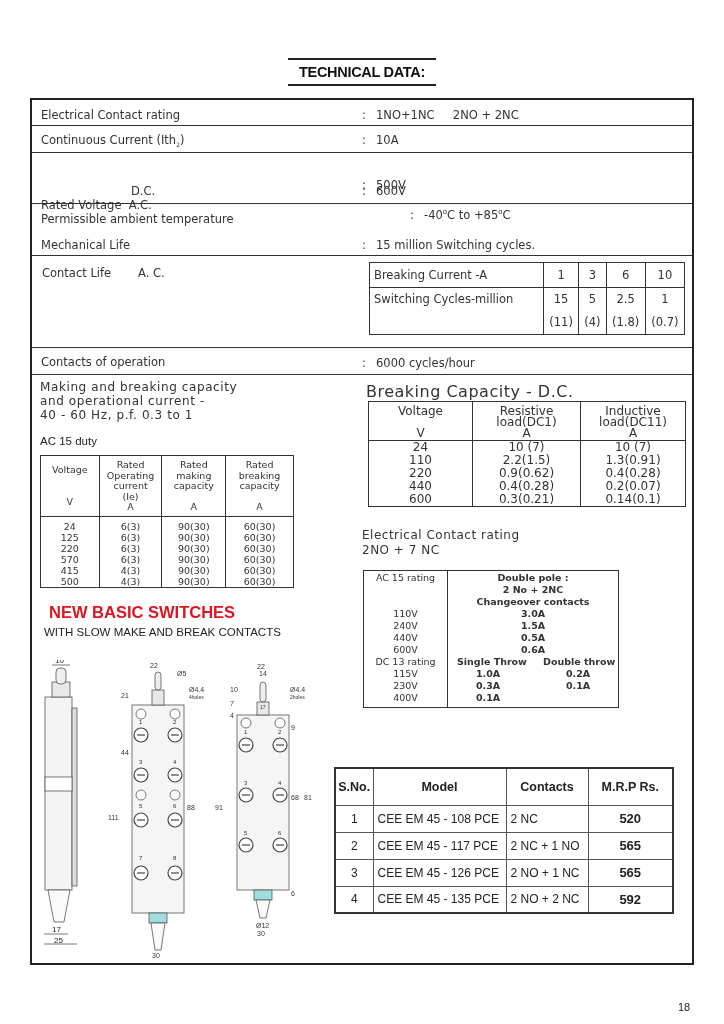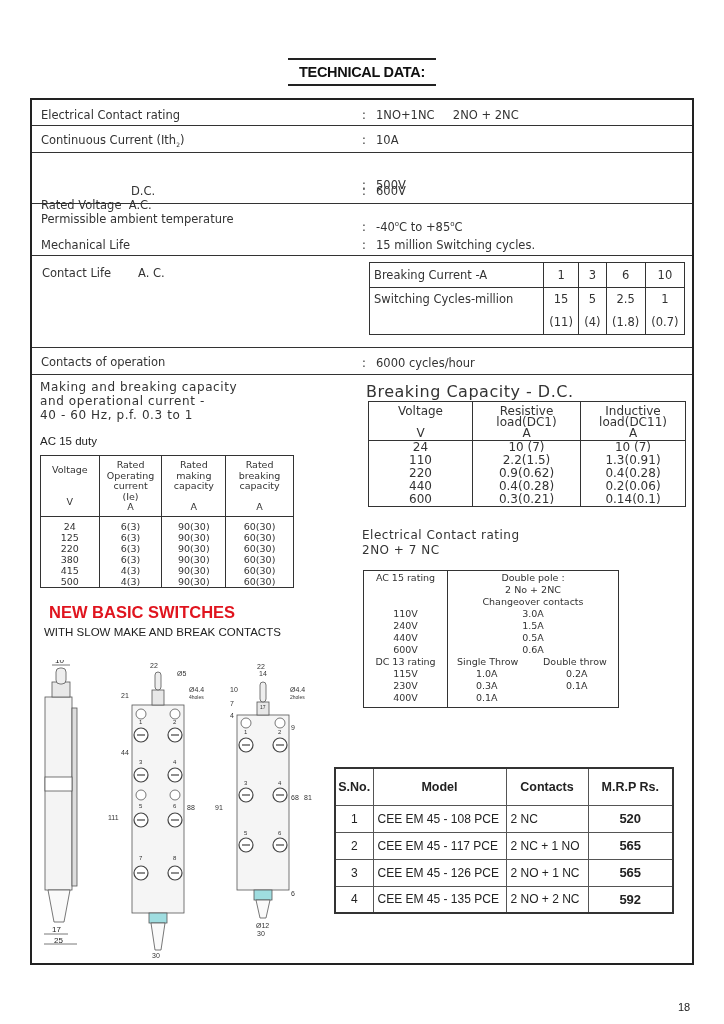--- a/index.html
+++ b/index.html
@@ -41,21 +41,21 @@
   .dc-table th:first-child { border-left: none; }
   .dc-table td { border-left: 1px solid #333; text-align: center; line-height: 13px; }
   .dc-table td:first-child { border-left: none; }
 
   .ecr { position: absolute; left: 330px; top: 148px; font-size: 12px; line-height: 15px; color: #333; letter-spacing: 0.5px; }
 
   .r-box { position: absolute; left: 331px; top: 190px; width: 256px; height: 138px; border: 1.5px solid #333; font-size: 9.5px; color: #333; }
   .r-box .left { position: absolute; left: 0; top: 0; width: 84px; height: 100%; border-right: 1px solid #333; text-align: center; }
   .r-box .right { position: absolute; left: 84px; top: 0; width: 170px; height: 100%; }
   .r-box .ln { height: 12px; line-height: 12px; white-space: nowrap; }
-  .r-box .right .ln { position: relative; }
+  .r-box .right .ln { position: relative; font-weight: bold; }
   .r-box .c { position: absolute; }
 
   .nbs-title { position: absolute; left: 17px; top: 503px; font-family: "Liberation Sans", sans-serif; font-weight: bold; font-size: 16.5px; color: #e0141e; }
   .nbs-sub { position: absolute; left: 12px; top: 526px; font-family: "Liberation Sans", sans-serif; font-size: 11.5px; color: #222; }
 
   .drawing { position: absolute; left: 0px; top: 560px; width: 300px; height: 310px; }
 
   .price-table { position: absolute; left: 302px; top: 667px; width: 340px; border: 2px solid #333; font-family: "Liberation Sans", sans-serif; font-size: 12px; color: #222; }
   .price-table th { font-weight: bold; font-size: 12.5px; border-left: 1px solid #555; border-bottom: 1px solid #555; height: 37px; }
   .price-table th:first-child { border-left: none; }
@@ -87,21 +87,21 @@
 
   <div class="row" style="top:53px;height:51px;">
     <span class="lbl" style="top:9px;white-space:pre;margin-top:36px;">Rated Voltage  A.C.</span>
     <span class="val" style="top:25px;"><span class="colon">:</span><span>500V</span></span>
     <span class="lbl" style="top:31px;left:99px;">D.C.</span>
     <span class="val" style="top:31px;"><span class="colon">:</span><span>600V</span></span>
   </div>
 
   <div class="row" style="top:104px;height:52px;">
     <span class="lbl" style="top:8px;">Permissible ambient temperature</span>
-    <span class="val" style="top:16px;"><span class="colon">:</span><span>-40</span><sup style="font-size:7px;">o</sup><span>C to +85</span><sup style="font-size:7px;">o</sup><span>C</span></span>
+    <span class="val" style="top:4px;margin-left:48px;"><span class="colon">:</span><span>-40</span><sup style="font-size:7px;">o</sup><span>C to +85</span><sup style="font-size:7px;">o</sup><span>C</span></span>
     <span class="lbl" style="top:34px;">Mechanical Life</span>
     <span class="val" style="top:34px;"><span class="colon">:</span><span>15 million Switching cycles.</span></span>
   </div>
 
   <div class="row" style="top:156px;height:92px;">
     <span class="lbl" style="top:10px;left:10px;">Contact Life</span>
     <span class="lbl" style="top:10px;left:106px;">A. C.</span>
   </div>
   <table class="cl-table">
     <tbody>
@@ -183,21 +183,21 @@
             <td>90(30)</td>
             <td>60(30)</td>
           </tr>
           <tr>
             <td>220</td>
             <td>6(3)</td>
             <td>90(30)</td>
             <td>60(30)</td>
           </tr>
           <tr>
-            <td>380</td>
+            <td>570</td>
             <td>6(3)</td>
             <td>90(30)</td>
             <td>60(30)</td>
           </tr>
           <tr>
             <td>415</td>
             <td>4(3)</td>
             <td>90(30)</td>
             <td>60(30)</td>
           </tr>
@@ -242,21 +242,21 @@
             <td>1.3(0.91)</td>
           </tr>
           <tr>
             <td>220</td>
             <td>0.9(0.62)</td>
             <td>0.4(0.28)</td>
           </tr>
           <tr>
             <td>440</td>
             <td>0.4(0.28)</td>
-            <td>0.2(0.06)</td>
+            <td>0.2(0.07)</td>
           </tr>
           <tr>
             <td>600</td>
             <td>0.3(0.21)</td>
             <td>0.14(0.1)</td>
           </tr>
         </tbody>
     </table>
 
     <div class="ecr">

